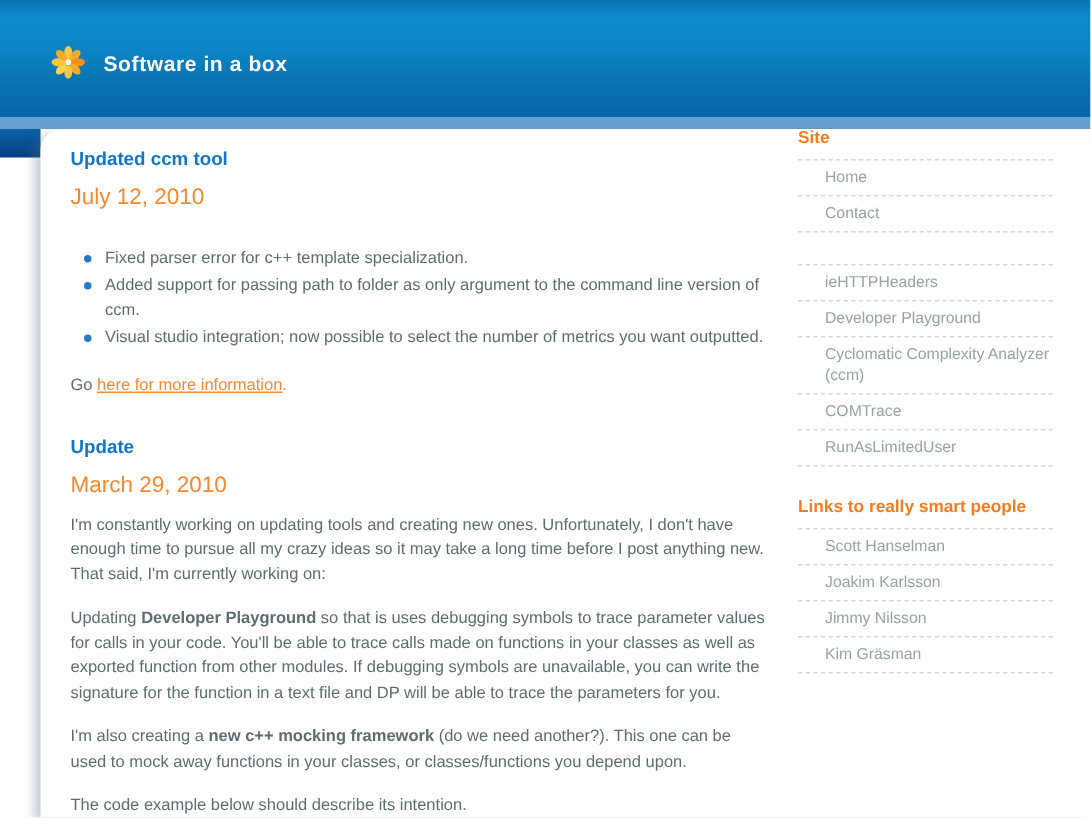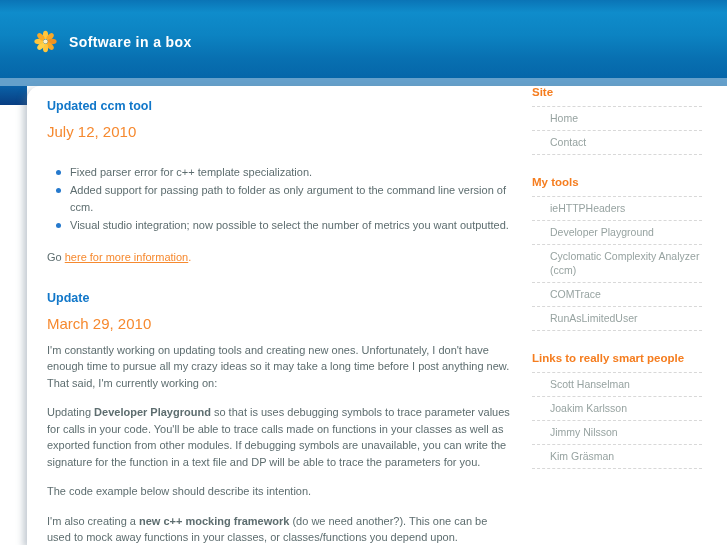--- a/index.html
+++ b/index.html
@@ -99,41 +99,40 @@
             <li>Visual studio integration; now possible to select the number of metrics you want outputted.</li>
           </ul>
         <p class="more"><span>Go </span><a>here for more information</a><span class="suffix">.</span></p>
       </article>
 
       <article class="post post2">
         <h2>Update</h2>
         <div class="date">March 29, 2010</div>
         <p>I'm constantly working on updating tools and creating new ones. Unfortunately, I don't have enough time to pursue all my crazy ideas so it may take a long time before I post anything new. That said, I'm currently working on:</p>
         <p><span>Updating </span><b>Developer Playground</b><span> so that is uses debugging symbols to trace parameter values for calls in your code. You'll be able to trace calls made on functions in your classes as well as exported function from other modules. If debugging symbols are unavailable, you can write the signature for the function in a text file and DP will be able to trace the parameters for you.</span></p>
+        <p><span>I'm also creating a </span><b>new c++ mocking framework</b><span> (do we need another?). This one can be used to mock away functions in your classes, or classes/functions you depend upon.</span></p>
         <p>The code example below should describe its intention.</p>
-        <p><span>I'm also creating a </span><b>new c++ mocking framework</b><span> (do we need another?). This one can be used to mock away functions in your classes, or classes/functions you depend upon.</span></p>
 
       </article>
 
     </main>
 
     <aside class="sidebar">
         <section>
           <h3>Site</h3>
           <ul>
             <li>
               <a>Home</a>
             </li>
             <li>
               <a>Contact</a>
             </li>
           </ul>
         </section>
         <section>
-          <h3>My tools</h3>
           <ul>
             <li>
               <a>ieHTTPHeaders</a>
             </li>
             <li>
               <a>Developer Playground</a>
             </li>
             <li>
               <a>Cyclomatic Complexity Analyzer (ccm)</a>
             </li>

